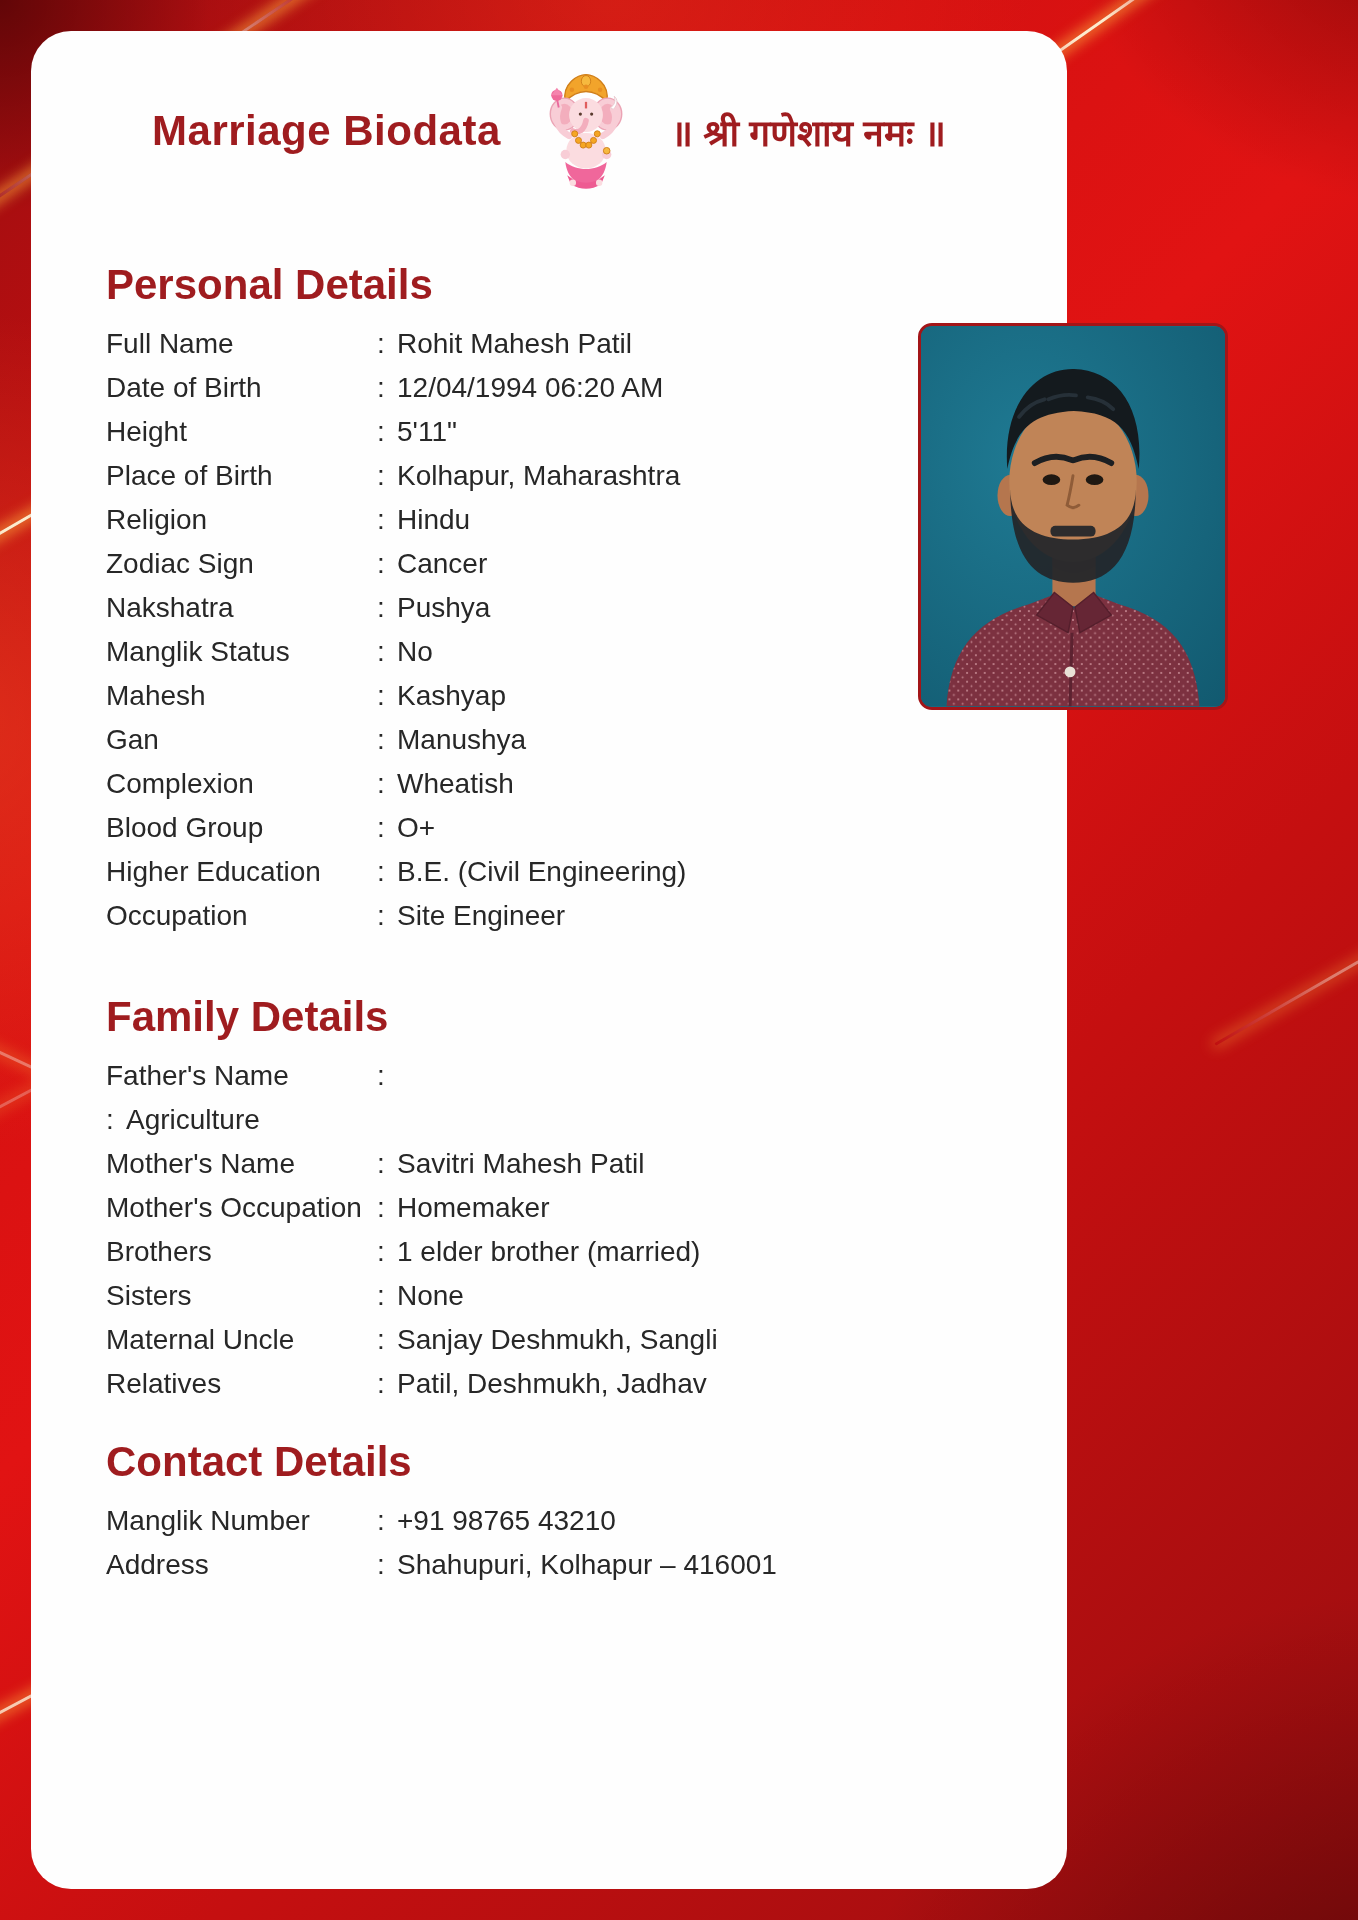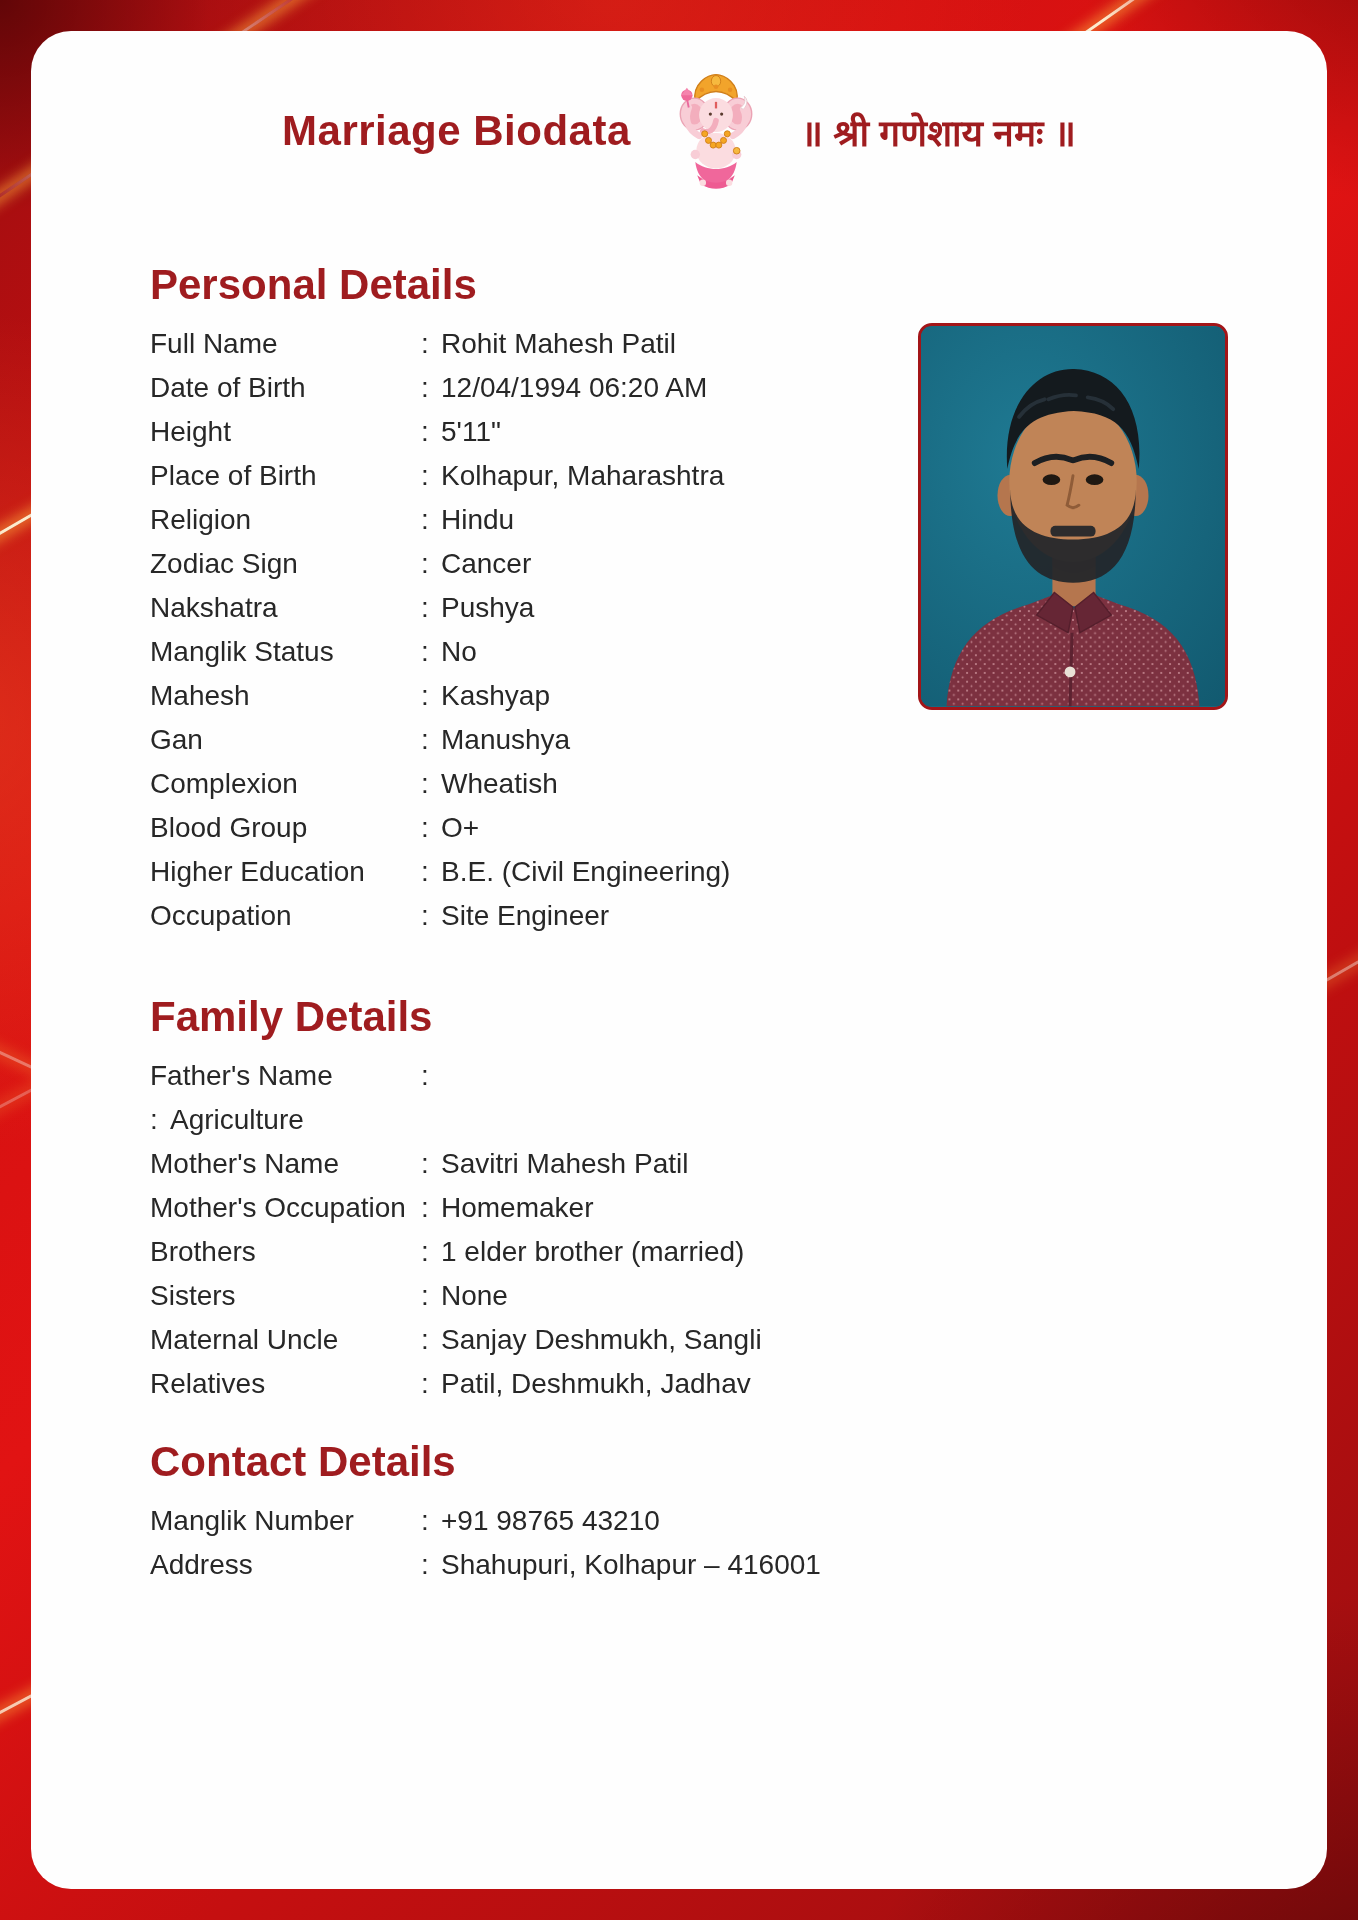--- a/index.html
+++ b/index.html
@@ -17,30 +17,30 @@
     background:linear-gradient(90deg, rgba(255,255,255,0), rgba(255,248,214,.95) 45%, rgba(255,248,214,.95) 55%, rgba(255,255,255,0));
     box-shadow:0 0 14px 3px rgba(255,170,60,.85);}
   .s1{width:420px;left:-60px;top:93px;transform:rotate(-34deg);}
   .s2{width:260px;left:-115px;top:523px;transform:rotate(-30deg);}
   .s3{width:300px;left:-135px;top:1058px;transform:rotate(25deg);opacity:.45;}
   .s3b{width:300px;left:-140px;top:1100px;transform:rotate(-28deg);opacity:.35;}
   .s4{width:280px;left:-125px;top:1703px;transform:rotate(-28deg);opacity:.85;}
   .s5{width:300px;left:1195px;top:968px;transform:rotate(-30deg);opacity:.5;}
   .s6{width:320px;left:930px;top:28px;transform:rotate(-35deg);}
 
-  .card{position:absolute;left:31px;top:31px;width:1296px;height:1858px;z-index:2;
+  .card{position:absolute;left:31px;top:31px;width:1036px;height:1858px;z-index:2;
     background:#fefefe;border-radius:40px;}
 
   .header{position:absolute;top:30px;left:0;right:0;height:140px;
     display:flex;align-items:center;justify-content:center;gap:38px;}
   .title{font-size:42px;font-weight:bold;color:#9f1c1f;letter-spacing:.5px;}
   .ganesha{width:94px;height:118px;flex:0 0 auto;}
   .invocation{font-size:37px;font-weight:bold;color:#9f1c1f;}
 
-  .sec{position:absolute;left:75px;width:830px;margin-left:44px;}
+  .sec{position:absolute;left:75px;width:830px;}
   .sec-personal{top:228px;}
   .sec-family{top:960px;}
   .sec-contact{top:1405px;}
   .sec h2{margin:0 0 11px 0;font-size:42px;line-height:52px;font-weight:bold;color:#9f1c1f;}
   .row{display:flex;line-height:44px;font-size:28px;color:#272727;}
   .lbl{width:271px;flex:0 0 271px;}
   .sep{width:20px;flex:0 0 20px;}
   .val{white-space:nowrap;}
 
   .photo{position:absolute;left:887px;top:292px;width:310px;height:387px;

